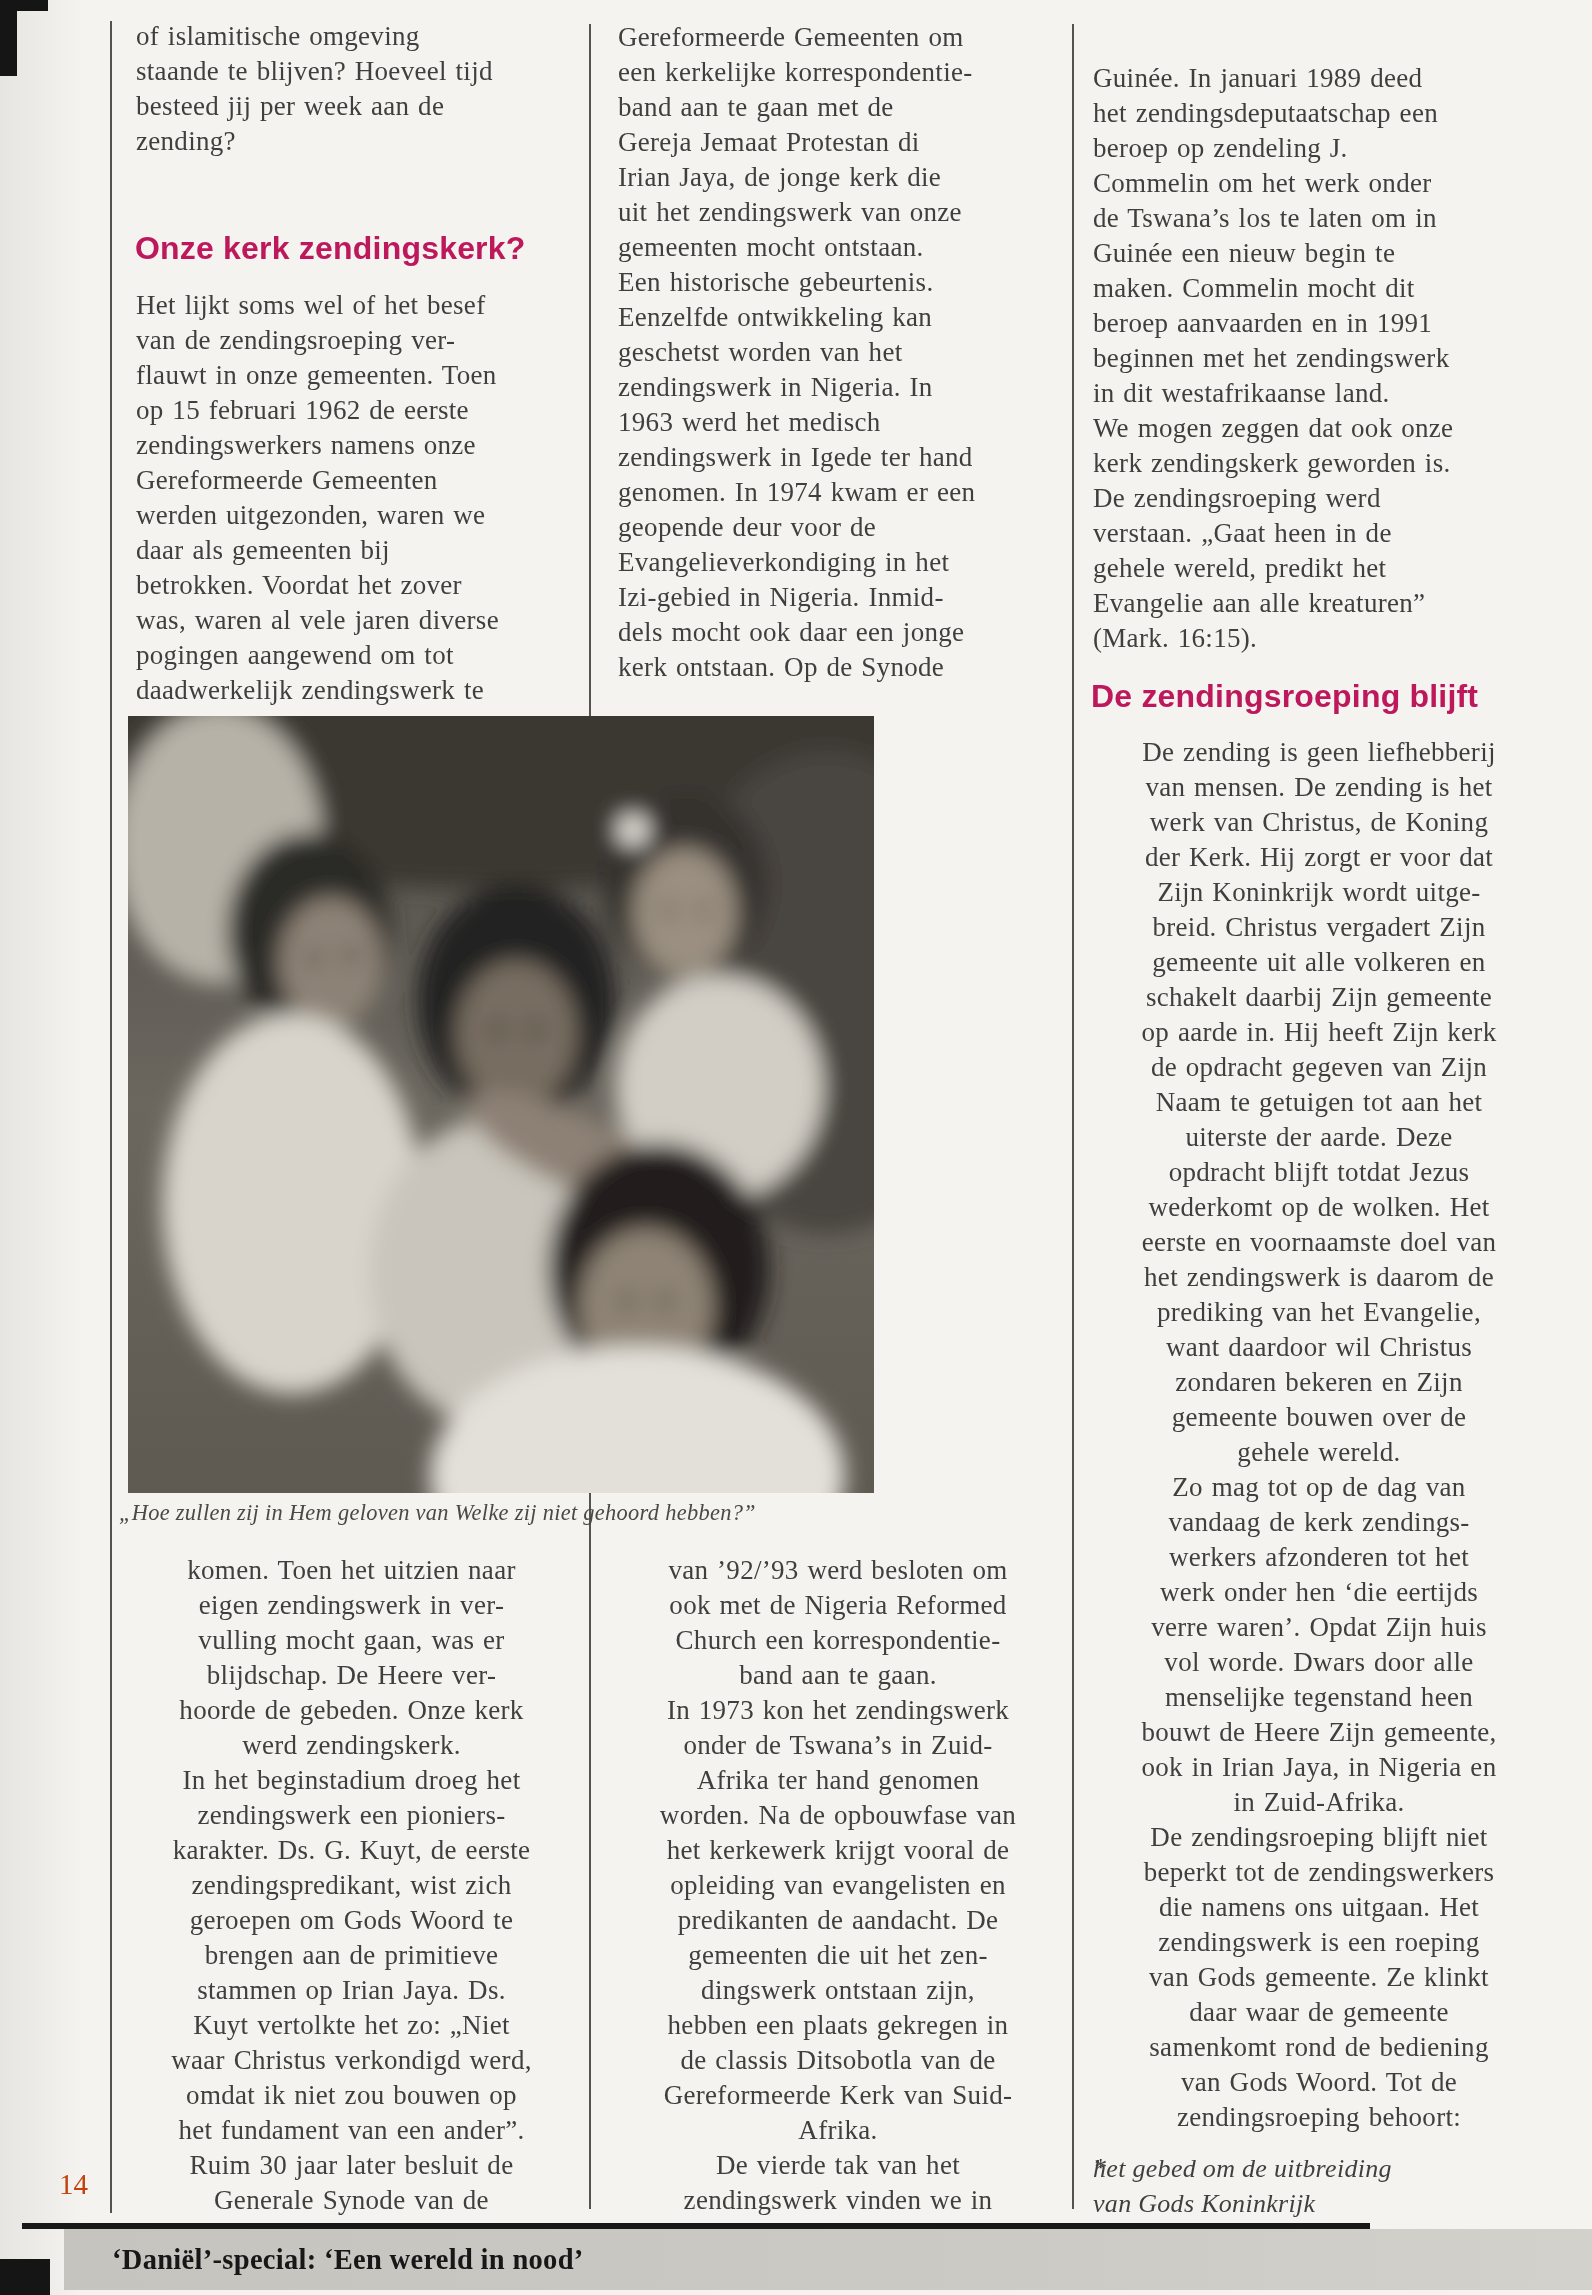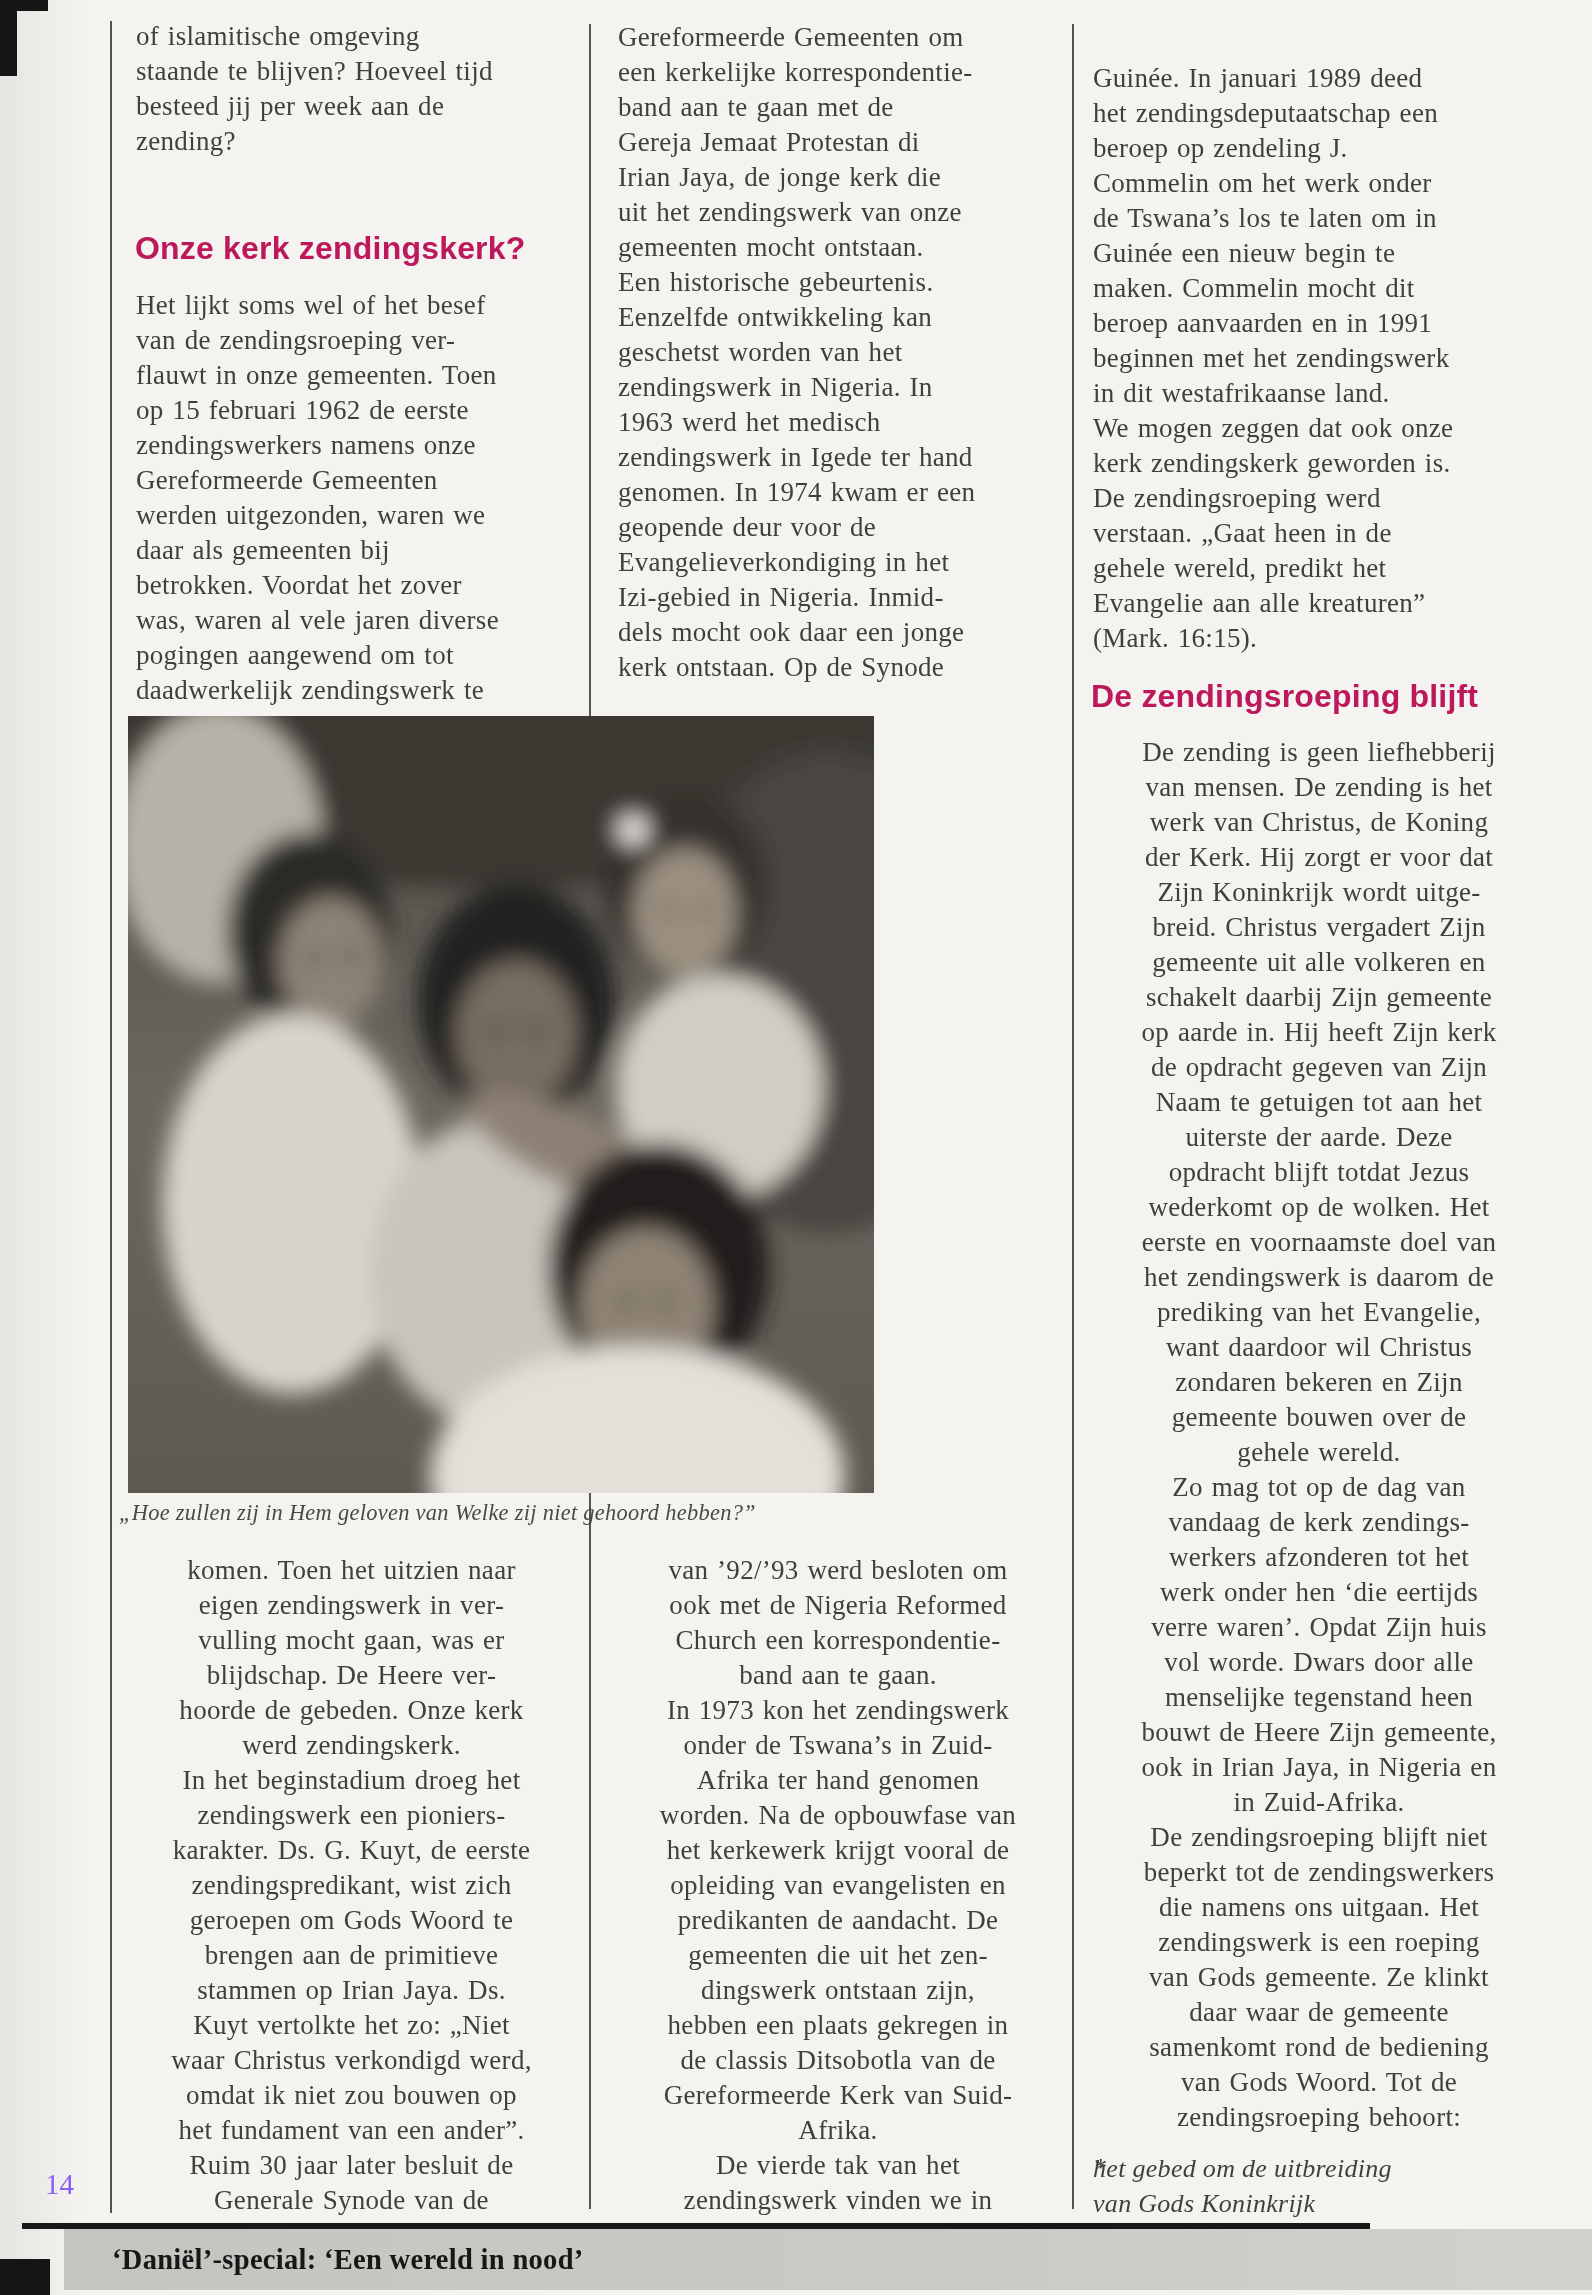--- a/index.html
+++ b/index.html
@@ -34,22 +34,22 @@
   }
   .bullet-item{position:absolute;left:1093px;top:2151px;width:449px;}
   .bullet-star{
     position:absolute;left:0;top:1.7px;font-size:26px;font-style:italic;color:#403f3d;
   }
   .bullet-text{
     white-space:pre-line;font-style:italic;
     font-size:26px;line-height:35px;color:#403f3d;letter-spacing:0.3px;
   }
   .page-number{
-    position:absolute;left:45px;top:2168px;width:57px;text-align:left;
-    font-size:29px;color:#8b5cf6;
+    position:absolute;left:45px;top:2168px;width:57px;text-align:center;
+    font-size:29px;color:#c2410c;
   }
   .footer-line{position:absolute;left:22.4px;top:2223px;width:1348px;height:6px;background:#181818;}
   .footer-bar{
     position:absolute;left:64px;top:2229px;width:1528px;height:61px;
     background:linear-gradient(90deg,#c6c4bf 0%,#cbc9c4 55%,#d3d1cc 100%);
     display:flex;align-items:center;
   }
   .footer-bar span{
     margin-left:48px;
     font-family:Liberation Serif, serif;font-weight:bold;

